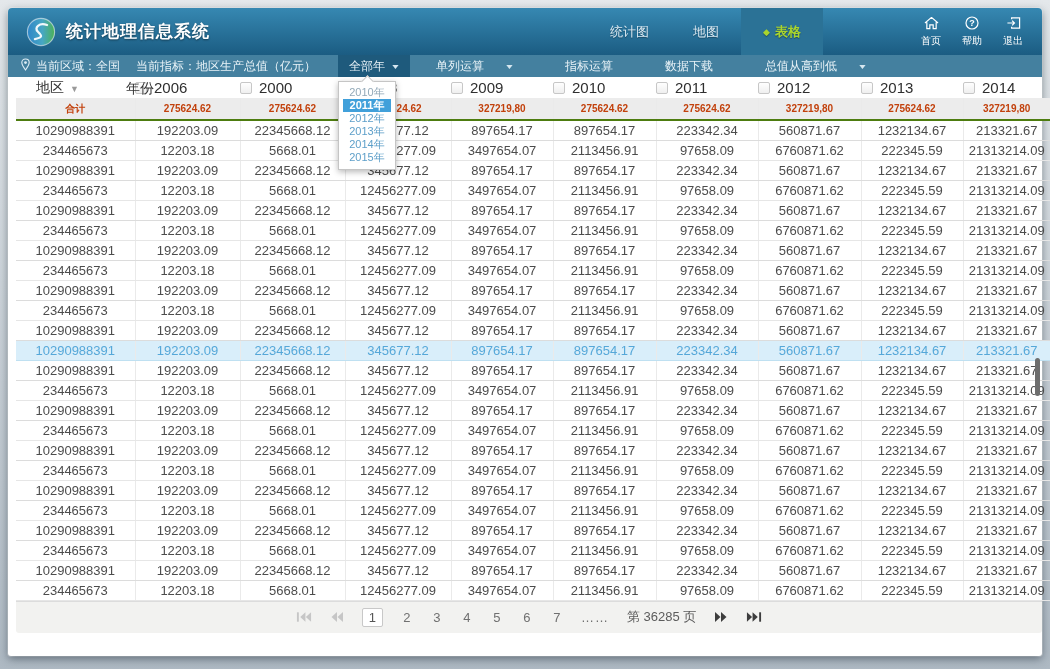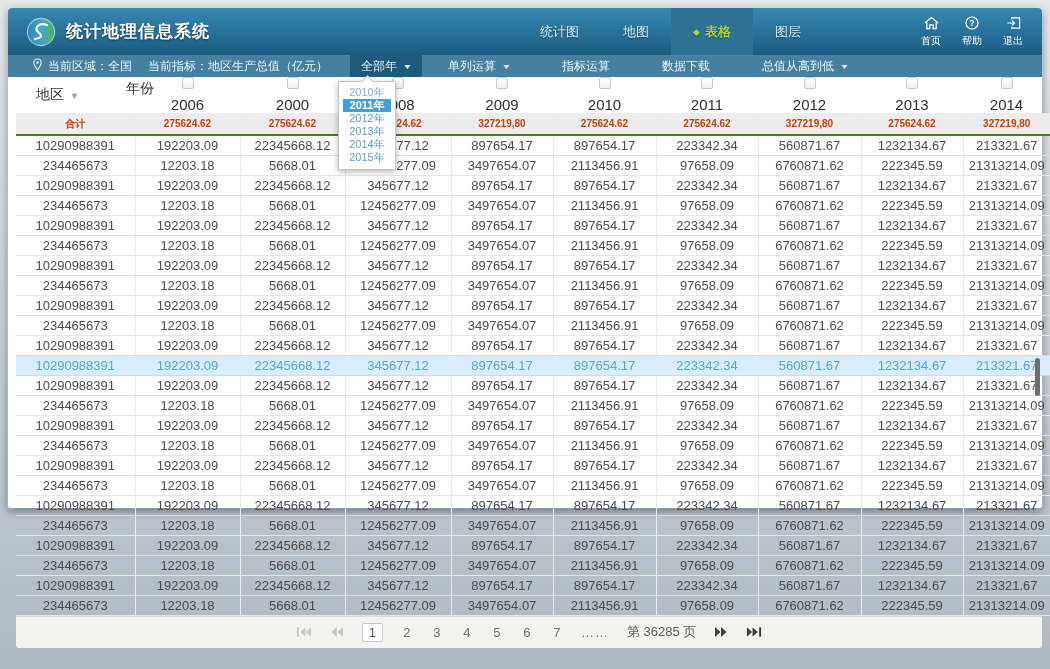--- a/index.html
+++ b/index.html
@@ -3,21 +3,21 @@
 <meta charset="utf-8">
 <style>
   * { box-sizing: border-box; margin: 0; padding: 0; }
   html,body { width:1050px; height:669px; }
   body {
     font-family: "Liberation Sans", "DejaVu Sans", sans-serif;
     background: linear-gradient(#e4e8eb, #aeb9c3);
     position: relative; overflow: hidden;
   }
   .window {
-    position: absolute; left:8px; top:8px; width:1034px; height:500px;
+    position: absolute; left:8px; top:8px; width:1034px; height:648px;
     background:#fff; border-radius:4px 4px 3px 3px;
     box-shadow: 0 3px 9px rgba(25,40,52,.5), 0 0 0 1px rgba(255,255,255,.4);
   }
   
   .titlebar {
     height:47px; display:flex; align-items:center;
     background: linear-gradient(#3688b2, #1b5c82);
     border-radius:4px 4px 0 0; padding-left:18px;
   }
   .logo { display:flex; align-items:center; }
@@ -33,38 +33,38 @@
   .tab.active { background:#2b7296; color:#a9d42d; font-weight:bold; }
   .tab .bullet { font-size:9px; margin-right:5px; }
   .quicklinks { display:flex; gap:15px; margin-left:95px; margin-right:16px; }
   .qlink {
     display:flex; flex-direction:column; align-items:center; gap:2px;
     color:#fff; font-size:10px; cursor:pointer; min-width:26px;
   }
   
   .subtoolbar {
     height:22px; background:#44809f; display:flex; align-items:center;
-    font-size:12px; color:#e9f3f8; padding-left:24px; position:relative;
+    font-size:12px; color:#e9f3f8; padding-left:12px; position:relative;
   }
   .region { display:flex; align-items:center; gap:5px; margin-right:16px; white-space:nowrap; }
   .indicator { margin-right:22px; white-space:nowrap; }
   .year-btn {
     background:#1e5a7c; height:22px; display:flex; align-items:center;
     padding:0 11px; gap:7px; cursor:pointer; white-space:nowrap;
   }
-  .menu-item { display:flex; align-items:center; gap:7px; padding:0 26px; cursor:pointer; white-space:nowrap; }
+  .menu-item { display:flex; align-items:center; gap:22px; padding:0 26px; cursor:pointer; white-space:nowrap; }
   .caret { font-size:7px; color:#d6e7f0; transform:scaleX(1.5); display:inline-block; }
   
   .content { position:relative;padding-left:8px; }
   table { border-collapse:collapse; table-layout:fixed; width:1034px; }
   thead th { height:21px; font-weight:normal; font-size:14px; color:#333; }
   .th-region { text-align:left; padding-left:20px; }
   .th-region .dd-caret { color:#9a9a9a; font-size:9px; margin-left:6px; }
   .year-th { position:relative; }
-  .year-th .wrap { display:flex; align-items:center; gap:7px;flex-direction:column; }
+  .year-th .wrap { display:flex; align-items:center; gap:7px; }
   .year-th .year-label-abs { position:absolute; left:-9px; top:3px; font-size:14px; color:#333; }
   .year-txt { font-size:15px; color:#2f2f2f; }
   .cb {
     width:12px; height:12px; border:1px solid #c7c7c7; border-radius:2px;
     background:linear-gradient(#fefefe,#efefef); display:inline-block; cursor:pointer;
   }
   .total-row td {
     background:#ececec; color:#c2410c; font-weight:bold; font-size:10px;
     height:22px; text-align:center; border-bottom:2px solid #4d7c0f;
   }
@@ -129,23 +129,20 @@
     <div class="tabs">
         <div class="tab">
           <span>统计图</span>
         </div>
         <div class="tab">
           <span>地图</span>
         </div>
         <div class="tab active">
           <span class="bullet">◆</span>
           <span>表格</span>
-        </div>
-        <div class="tab">
-          <span>图层</span>
         </div>
       </div>
     <div class="quicklinks">
         <div class="qlink">
           <span><svg width="15" height="14" viewBox="0 0 16 15">
               <path d="M8 1.5 L15 7.5 M8 1.5 L1 7.5 M3 6.6 V13.5 H6.2 V9.5 H9.8 V13.5 H13 V6.6" fill="none" stroke="#fff" stroke-width="1.3"></path>
             </svg></span>
           <span>首页</span>
         </div>
         <div class="qlink">

